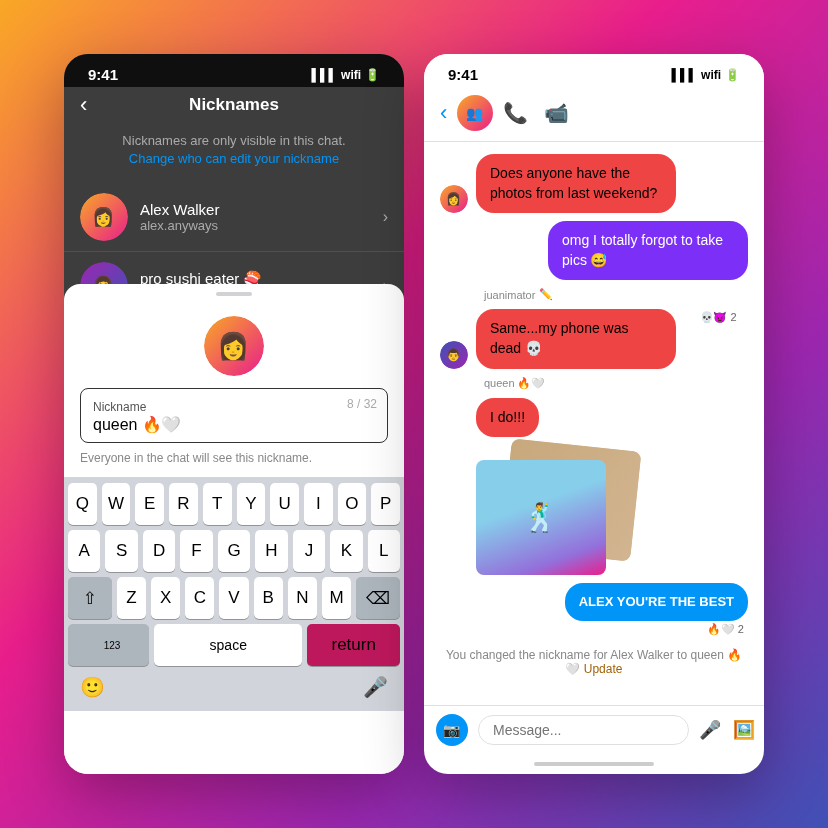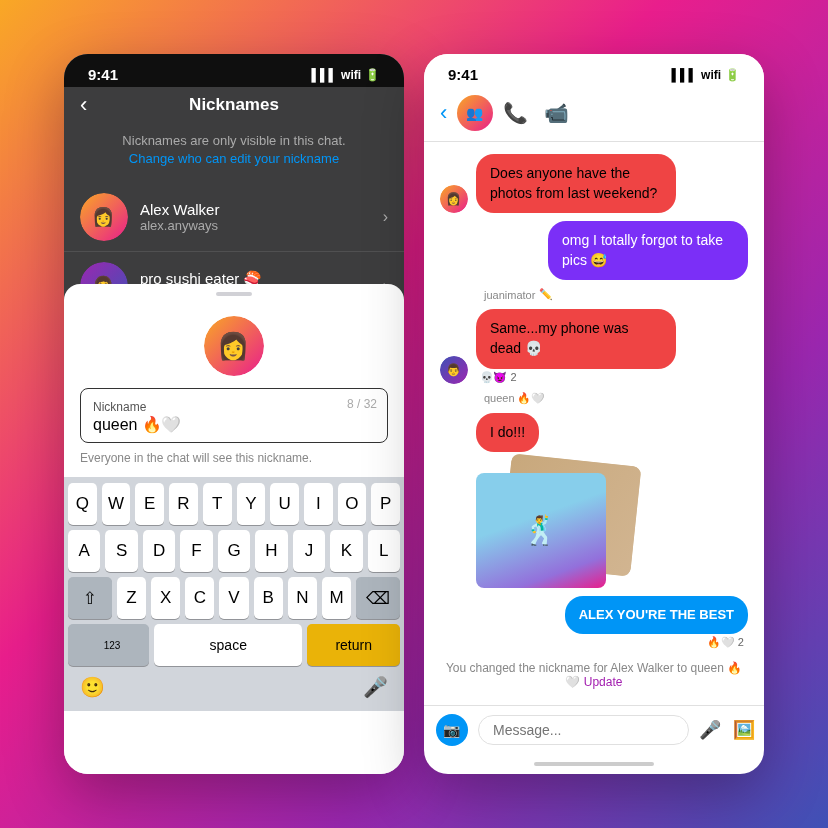--- a/index.html
+++ b/index.html
@@ -188,21 +188,21 @@
       color: #000;
       min-width: 28px;
       flex: 1;
     }
     .key-dark {
       background: #adb5bd;
       color: #000;
     }
     .key-wide { flex: 2; font-size: 10px; padding-left: 7px; }
     .key-space { flex: 4; font-size: 14px; }
-    .key-return { flex: 2.5; font-size: 14px; background: #eab308; }
+    .key-return { flex: 2.5; font-size: 17px; background: #be185d; }
     .keyboard-bottom {
       display: flex;
       justify-content: space-between;
       align-items: center;
       padding: 4px 12px 8px;
     }
     .kb-icon { font-size: 20px; color: #555; }
 
     
     .right-header {
@@ -288,21 +288,21 @@
       display: flex;
       align-items: center;
       justify-content: center;
     }
     .status-msg {
       font-size: 12px;
       color: #888;
       text-align: center;
       padding: 4px 0;
     }
-    .status-link { color: #a21caf; text-decoration: none; cursor: pointer; }
+    .status-link { color: #a16207; text-decoration: none; cursor: pointer; }
     .message-bar {
       display: flex;
       align-items: center;
       padding: 8px 12px;
       border-top: 0.5px solid #e0e0e0;
       gap: 10px;
     }
     .msg-camera-btn {
       width: 32px;
       height: 32px;
@@ -486,21 +486,21 @@
 
       <div style="font-size:11px;color:#888;padding-left:44px;display:flex;align-items:center;gap:4px;">
         <span>juanimator</span>
         <span>✏️</span>
       </div>
 
       <div class="msg-row received">
         <div class="msg-avatar-sm">
           <div style="width:100%;height:100%;background:linear-gradient(135deg,#3f51b5,#9c27b0);border-radius:50%;display:flex;align-items:center;justify-content:center;font-size:12px;">👨</div>
         </div>
-        <div style="display:flex;flex-direction:column;">
+        <div style="display:flex;flex-direction:row;gap:20px;">
           <div class="bubble bubble-received">Same...my phone was dead 💀</div>
           <div style="font-size:11px;color:#666;padding-left:4px;margin-top:2px;">💀😈 2</div>
         </div>
       </div>
 
       <div style="font-size:11px;color:#888;padding-left:44px;">
         <span>queen 🔥🤍</span>
       </div>
 
       <div class="msg-row received">

